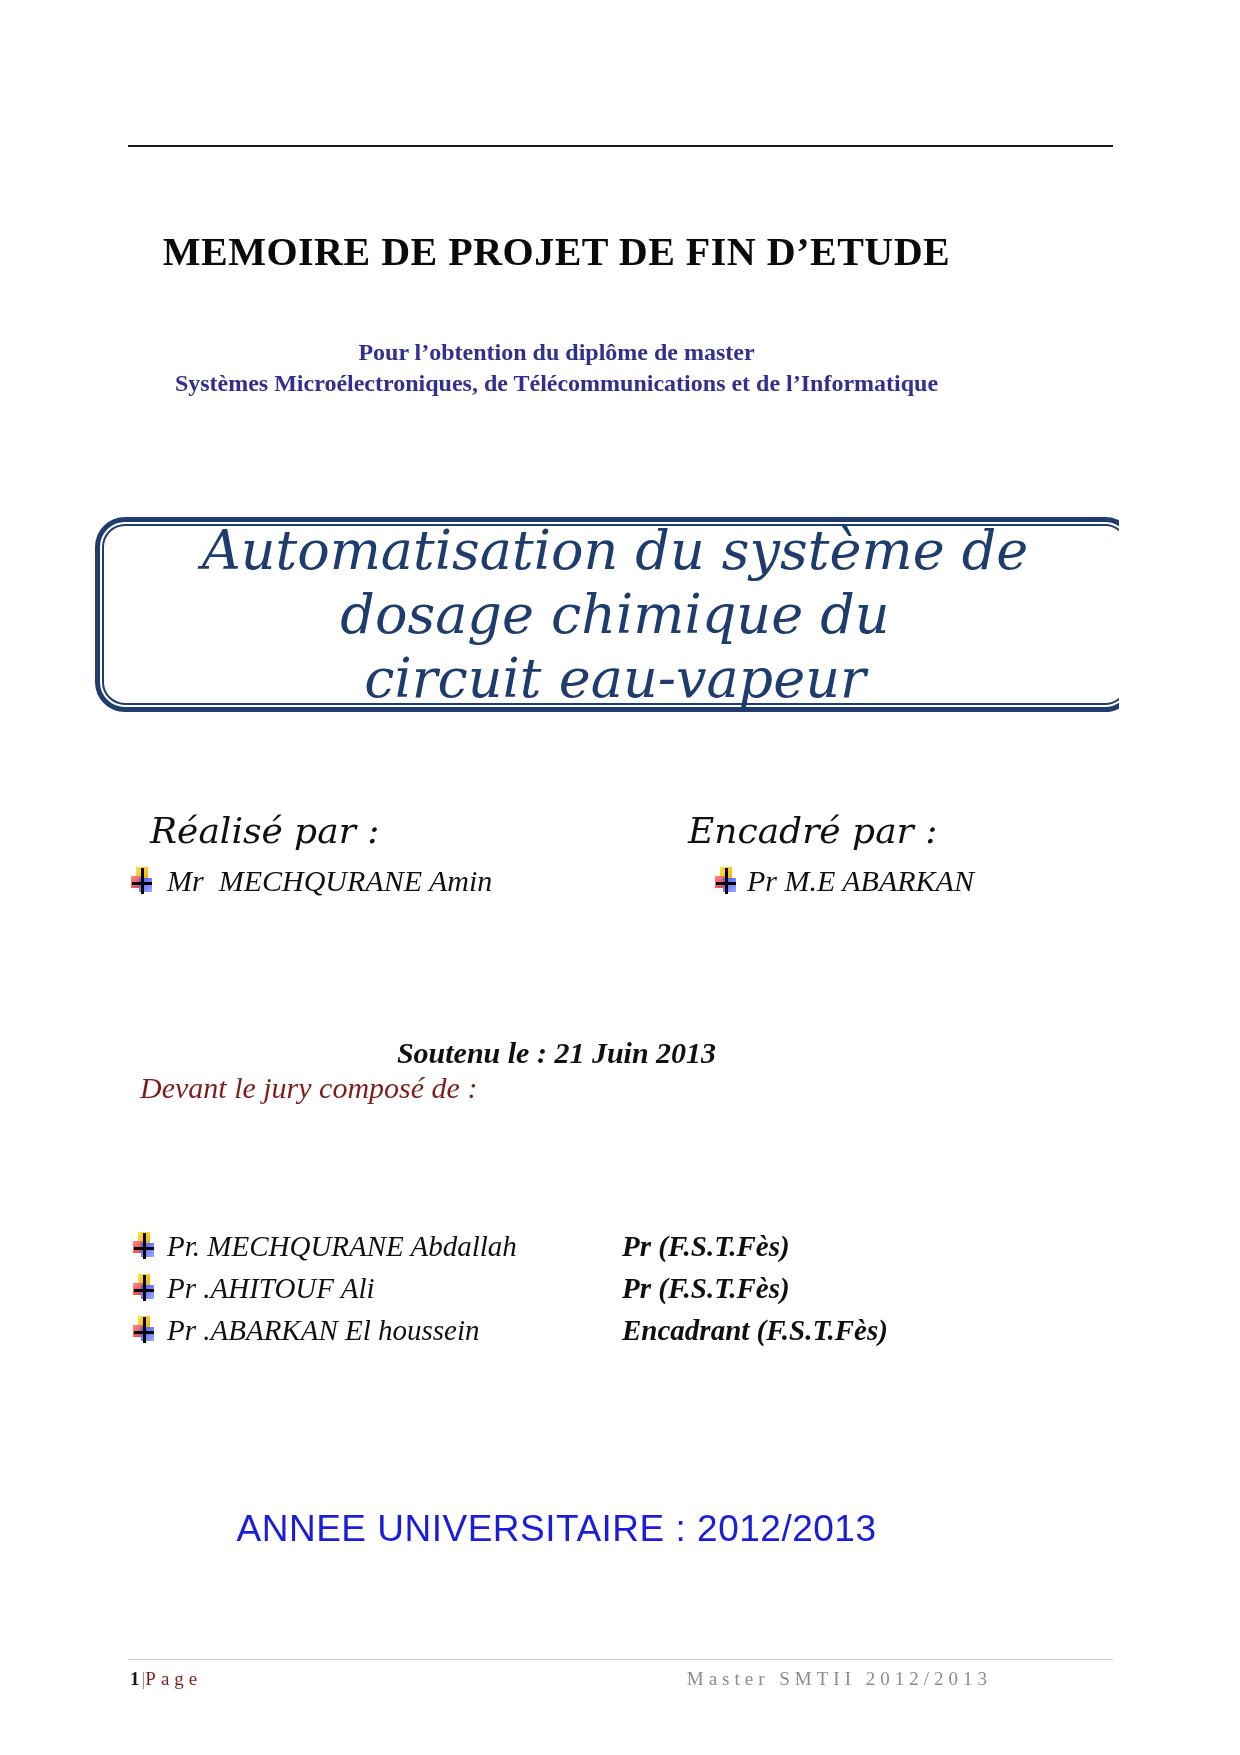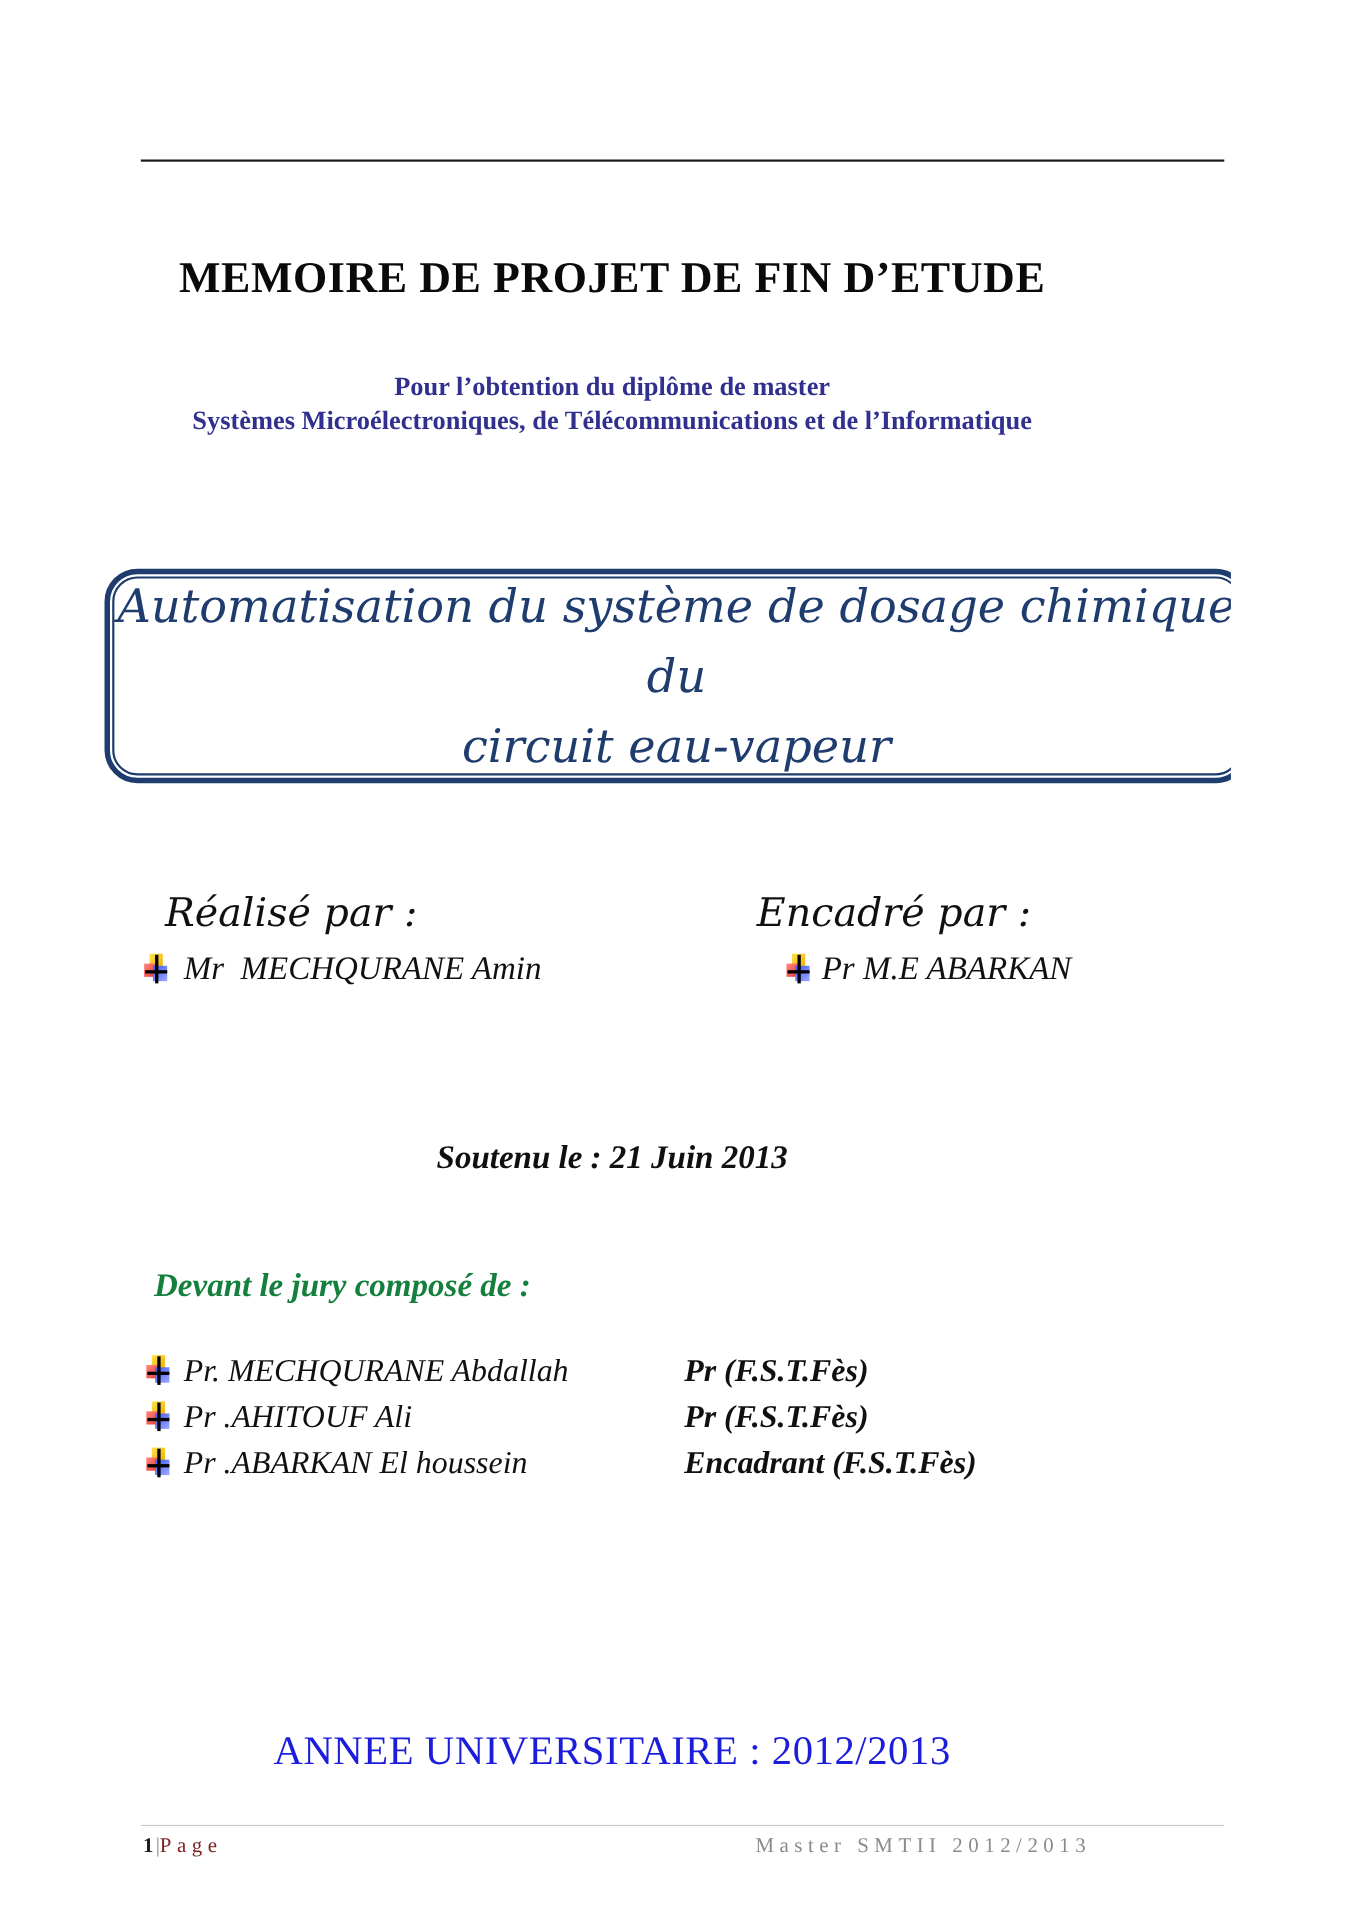--- a/index.html
+++ b/index.html
@@ -14,52 +14,52 @@
   .title-box{
     position:absolute;left:95px;top:517px;width:1040px;height:195px;
     border:5px solid #1F3C6E;border-radius:30px;box-sizing:border-box;background:#fff;
   }
   .title-box-inner{
     position:absolute;left:2px;right:2px;top:2px;bottom:2px;
     border:2px solid #1F3C6E;border-radius:23px;
     display:flex;flex-direction:column;justify-content:center;align-items:center;
   }
   .project-title{
-    font-family:"DejaVu Serif", serif;font-style:italic;font-size:42px;
+    font-family:"DejaVu Serif", serif;font-style:italic;font-size:54px;
     color:#1F3C6E;line-height:64px;text-align:center;
   }
   .script-heading{
     position:absolute;font-family:"DejaVu Serif", serif;font-style:italic;
     font-size:36px;color:#101010;white-space:pre;
   }
   .h-realise{left:150px;top:810px;}
   .h-encadre{left:688px;top:810px;}
   .name-row{
     position:absolute;display:flex;align-items:center;
     font-style:italic;font-size:30px;color:#101010;white-space:pre;
   }
   .r-realise{left:131px;top:864px;}
   .r-encadre{left:715px;top:864px;}
   .defense{top:1036px;font-size:30px;font-weight:bold;font-style:italic;color:#101010;}
   .jury-heading{
-    position:absolute;left:140px;top:1152px;
-    font-size:30px;font-weight:bold;font-style:italic;color:#15803d;
+    position:absolute;left:140px;top:1071px;
+    font-size:30px;font-weight:normal;font-style:italic;color:#7f1d1d;
   }
   .jury-row{position:absolute;left:133px;display:flex;align-items:center;height:40px;}
   .jury-row .name{
     display:inline-block;width:455px;font-style:italic;font-size:29px;
     color:#101010;white-space:pre;margin-left:12px;
   }
   .jury-row .role{
     display:inline-block;font-style:italic;font-weight:bold;font-size:29px;
     color:#101010;white-space:pre;
   }
   .jr0{top:1226px;} .jr1{top:1268px;} .jr2{top:1310px;}
   .year{
-    top:1571px;font-family:Liberation Serif, serif;font-size:37px;
+    top:1508px;font-family:Liberation Sans, sans-serif;font-size:37px;
     color:#1C1CDB;letter-spacing:0.5px;
   }
   .footer-rule{position:absolute;left:128px;top:1659px;width:985px;height:1px;background:#c9c9c9;}
   .footer-left{
     position:absolute;left:130px;top:1668px;font-size:19px;color:#8b8b8b;
     font-family:"Liberation Serif", serif;
   }
   .footer-left .pn{font-weight:bold;color:#1a1a1a;letter-spacing:2px;}
   .footer-left .sep{color:#8b8b8b;}
   .footer-left .pl{letter-spacing:5px;color:#7f1d1d;}

